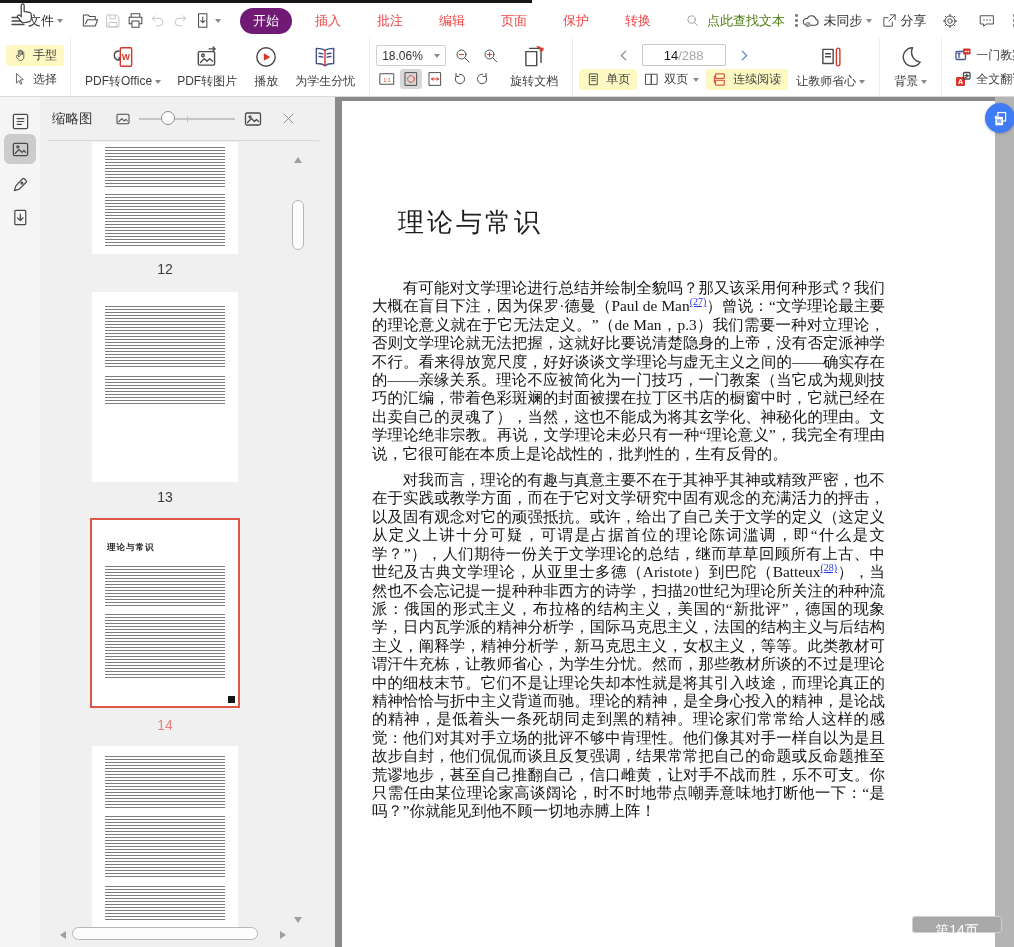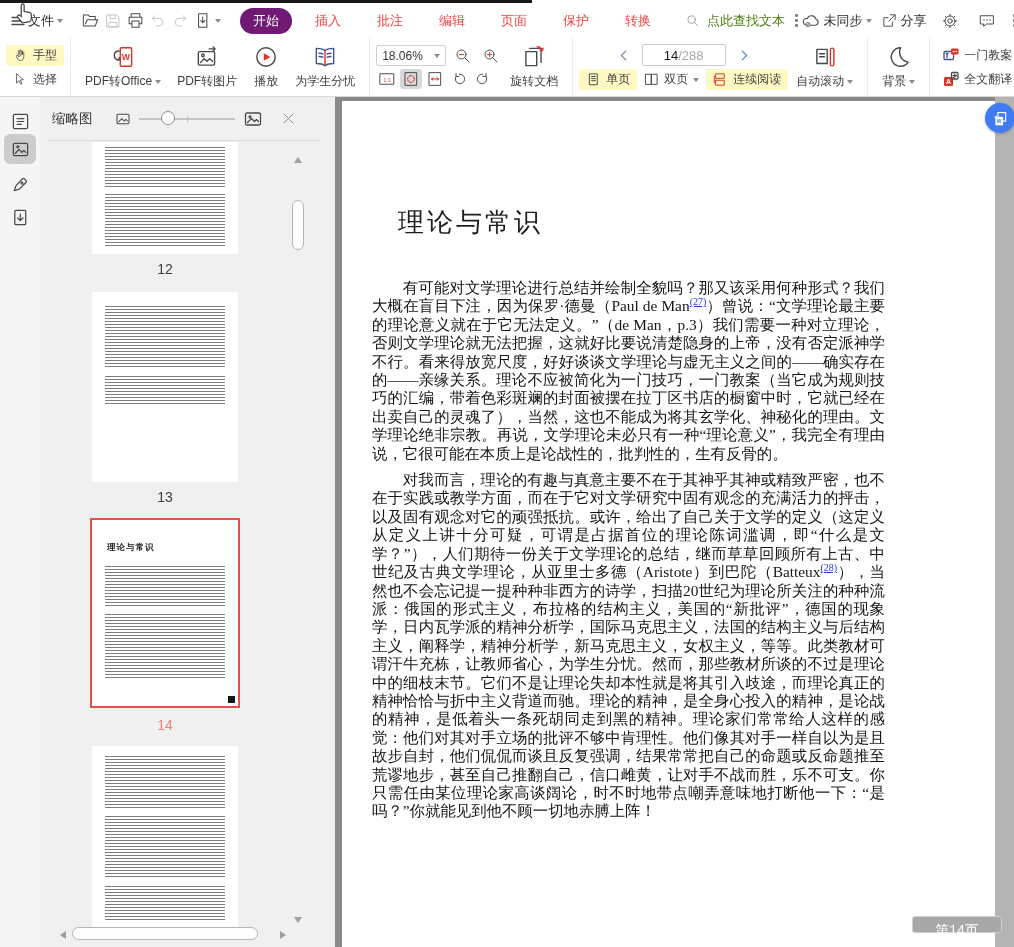--- a/index.html
+++ b/index.html
@@ -381,21 +381,21 @@
           </div>
         </div>
       </div>
       <div class="vbtn">
         <svg width="26" height="26" viewBox="0 0 24 24">
           <rect class="s" x="4.5" y="5" width="9.5" height="13"></rect>
             <path class="s" d="M7 9h4.5M7 11.8h4.5"></path>
           <rect class="sr" x="17" y="3.8" width="3.2" height="16.4" rx="1.6"></rect>
         </svg>
         <span class="lbl">
-            <span>自动滚动</span>
+            <span>让教师省心</span>
             <span class="caret"></span>
           </span>
       </div>
     </div>
 
     <div class="tgroup">
       <div class="vbtn">
         <svg width="26" height="26" viewBox="0 0 24 24">
           <path class="s" d="M13.5 3.5a8.5 8.5 0 1 0 7 13.2A9.2 9.2 0 0 1 13.5 3.5z"></path>
         </svg>

